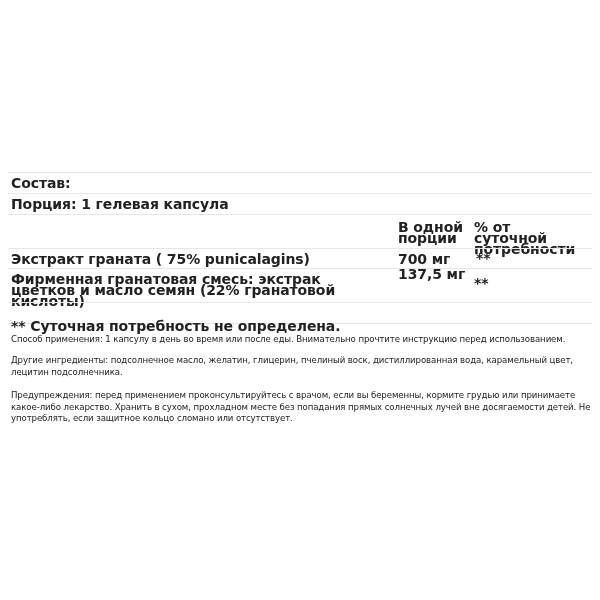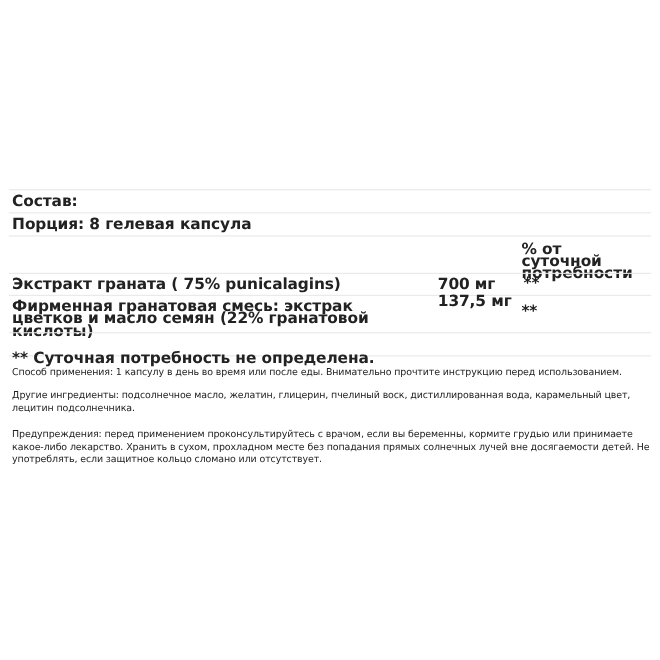--- a/index.html
+++ b/index.html
@@ -71,23 +71,24 @@
     .p-warn { top: 390px; }
   </style>
 </head>
 <body>
 
 <div class="panel">
   <div class="row simple">
     <span>Состав:</span>
   </div>
   <div class="row simple">
-    <span>Порция: 8 гелевая капсула</span>
+    <span>Порция: 1 гелевая капсула</span>
   </div>
   <div class="row header">
+    <div class="cell-amount">В одной порции</div>
     <div class="cell-dv">% от суточной потребности</div>
   </div>
   <div class="row ing1">
     <div class="cell-name">Экстракт граната ( 75% punicalagins)</div>
     <div class="cell-amount">700 мг</div>
     <div class="cell-dv">**</div>
   </div>
   <div class="row ing2">
     <div class="cell-name">Фирменная гранатовая смесь: экстрак цветков и масло семян (22% гранатовой кислоты)</div>
     <div class="cell-amount">137,5 мг</div>

